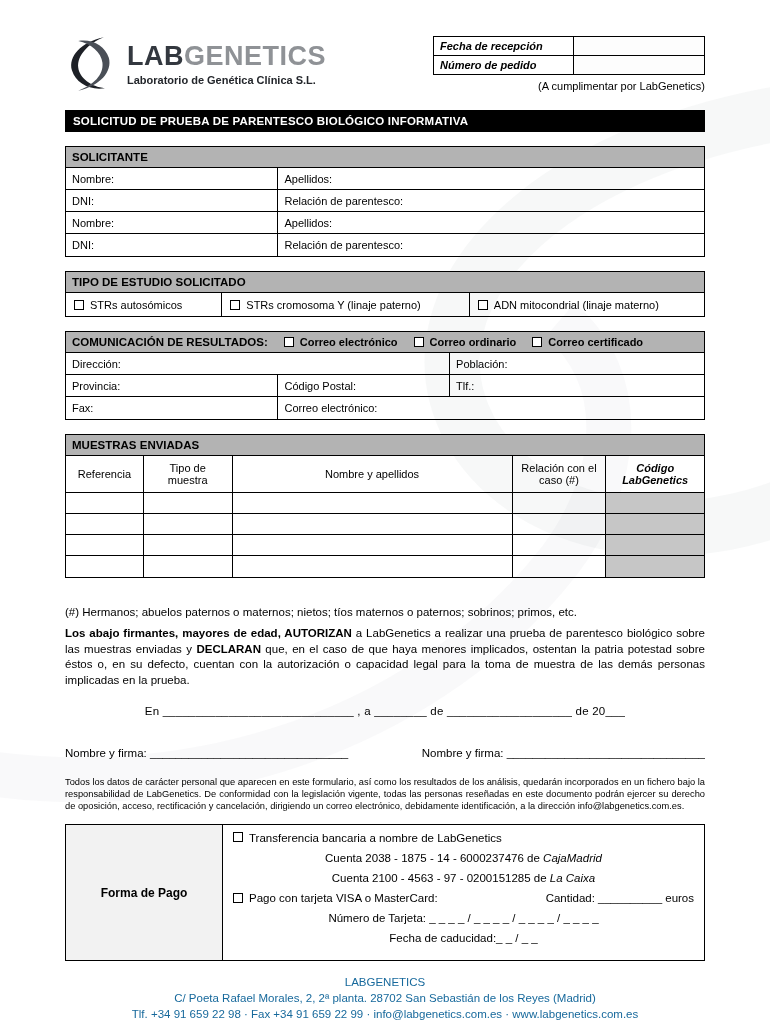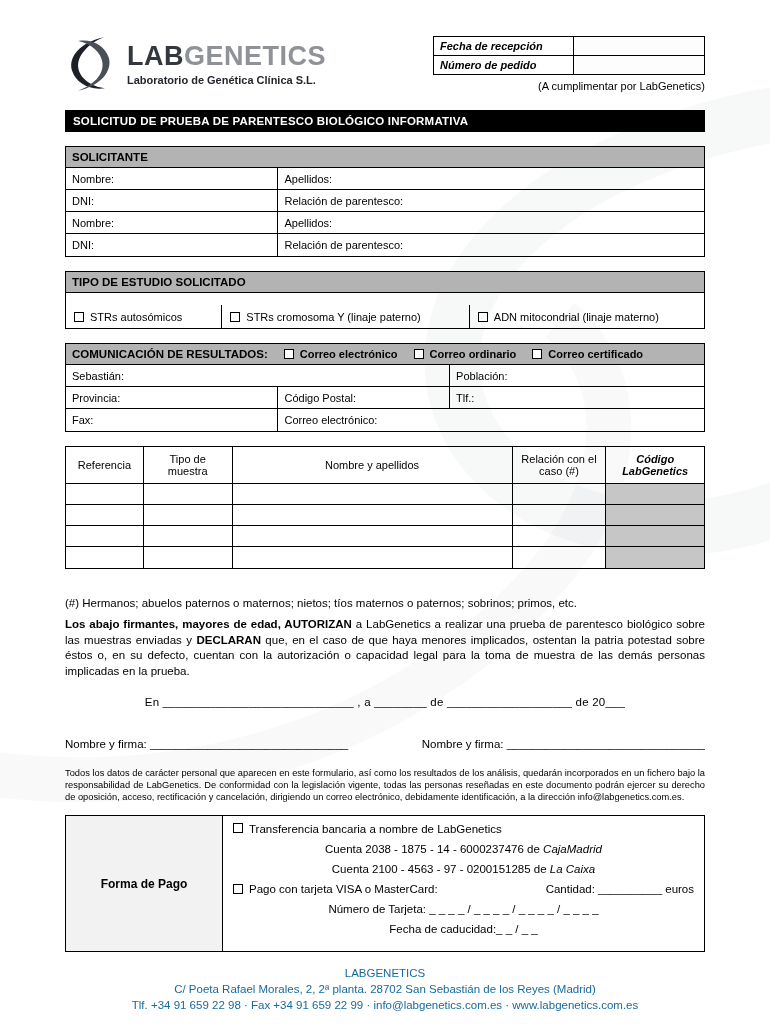--- a/index.html
+++ b/index.html
@@ -39,21 +39,21 @@
   .cell { padding:3px 6px; font-size:11px; display:flex; align-items:center; }
   .cell:not(:last-child) { border-right:1px solid #000; }
   .w33 { width:33.3%; } .w67 { width:66.7%; }
   .w60 { width:60.2%; } .w40 { width:39.8%; }
   .w27 { width:26.9%; }
 
   
   .cb { display:inline-block; width:10px; height:10px; border:1.4px solid #000; margin-right:6px; flex:none; background:#fff; }
 
   
-  .tipo-row { display:flex; min-height:23px;margin-top:12px; }
+  .tipo-row { display:flex; min-height:23px; }
   .tipo-cell { display:flex; align-items:center; padding:3px 8px; font-size:11px; }
   .tipo-cell:not(:last-child) { border-right:1px solid #000; }
   .t1 { width:24.5%; } .t2 { width:38.8%; } .t3 { width:36.7%; }
 
   
   .com-hd { display:flex; align-items:center; gap:16px; flex-wrap:nowrap; }
   .com-opt { display:flex; align-items:center; font-size:11px; font-weight:bold; white-space:nowrap; }
 
   
   .m-head { display:flex; min-height:37px; border-bottom:1px solid #000; }
@@ -194,21 +194,21 @@
           <span class="cb"></span>
           <span>Correo ordinario</span>
         </span>
         <span class="com-opt">
           <span class="cb"></span>
           <span>Correo certificado</span>
         </span>
       </div>
       <div class="form-row">
         <div class="cell w60">
-            <span>Sebastián:</span>
+            <span>Dirección:</span>
           </div>
         <div class="cell w40">
             <span>Población:</span>
           </div>
       </div>
       <div class="form-row">
         <div class="cell w33">
             <span>Provincia:</span>
           </div>
         <div class="cell w27">
@@ -222,20 +222,21 @@
         <div class="cell w33">
             <span>Fax:</span>
           </div>
         <div class="cell w67">
             <span>Correo electrónico:</span>
           </div>
       </div>
     </div>
 
     <div class="sec">
+      <div class="sec-hd">MUESTRAS ENVIADAS</div>
       <div class="m-head">
         <div class="m-hcell c1">Referencia</div>
         <div class="m-hcell c2">Tipo de muestra</div>
         <div class="m-hcell c3">Nombre y apellidos</div>
         <div class="m-hcell c4">Relación con el caso (#)</div>
         <div class="m-hcell c5 codigo-hd">Código LabGenetics</div>
       </div>
       <div class="m-row">
         <div class="m-cell c1"></div>
         <div class="m-cell c2"></div>

